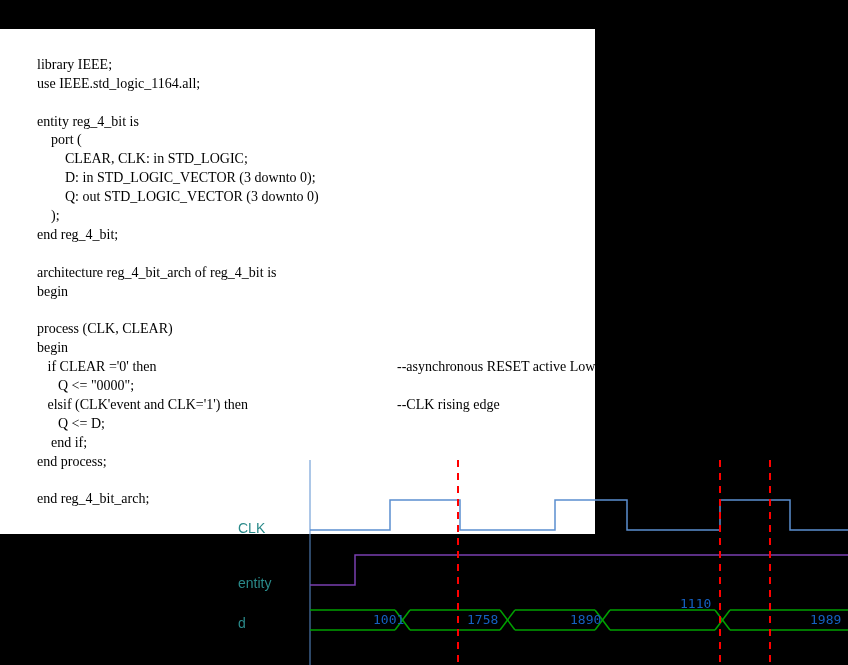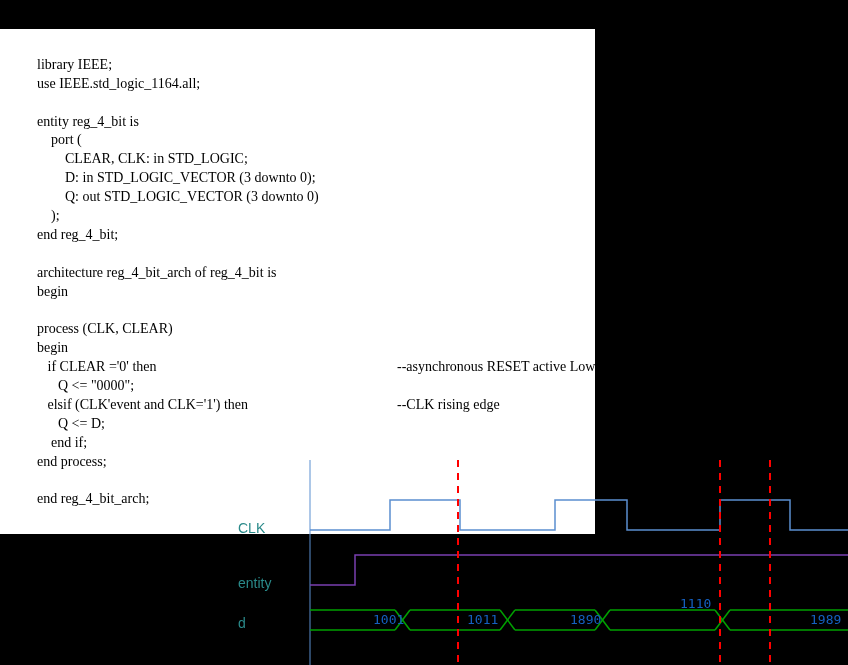--- a/index.html
+++ b/index.html
@@ -116,17 +116,17 @@
     <line x1="458" y1="0" x2="458" y2="205" stroke="#ff0000" stroke-width="2" stroke-dasharray="7,6"></line>
     <line x1="720" y1="0" x2="720" y2="205" stroke="#ff0000" stroke-width="2" stroke-dasharray="7,6"></line>
     <line x1="770" y1="0" x2="770" y2="205" stroke="#ff0000" stroke-width="2" stroke-dasharray="7,6"></line>
   </svg>
 
   <div class="signal-label" style="top:60px;left:238px">CLK</div>
   <div class="signal-label" style="top:115px;left:238px">entity</div>
   <div class="signal-label" style="top:155px;left:238px">d</div>
 
   <div class="data-val" style="top:152px;left:333px">1001</div>
-  <div class="data-val" style="top:152px;left:427px">1011</div>
+  <div class="data-val" style="top:152px;left:427px">1758</div>
   <div class="data-val" style="top:152px;left:530px">1890</div>
   <div class="data-val" style="top:136px;left:640px">1110</div>
   <div class="data-val" style="top:152px;left:770px">1989</div>
 </div>
 
 </body></html>

